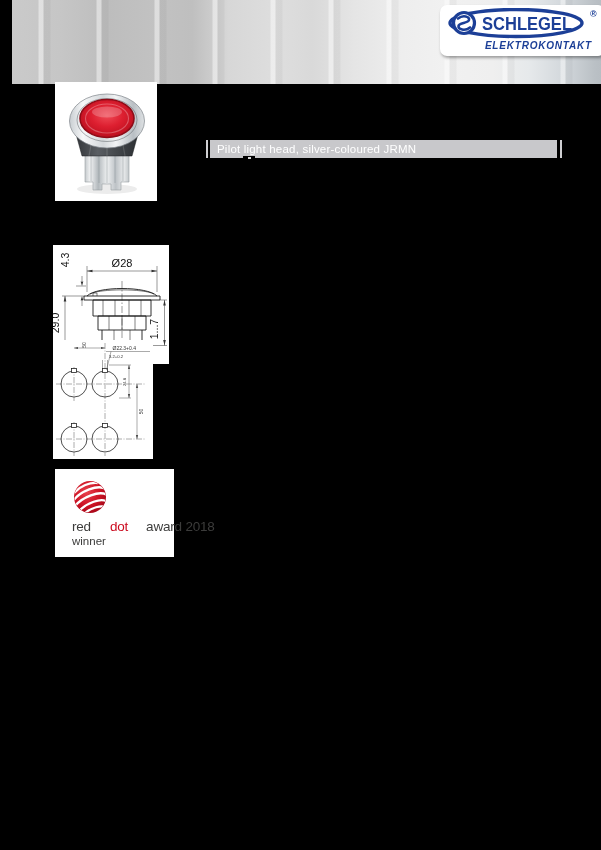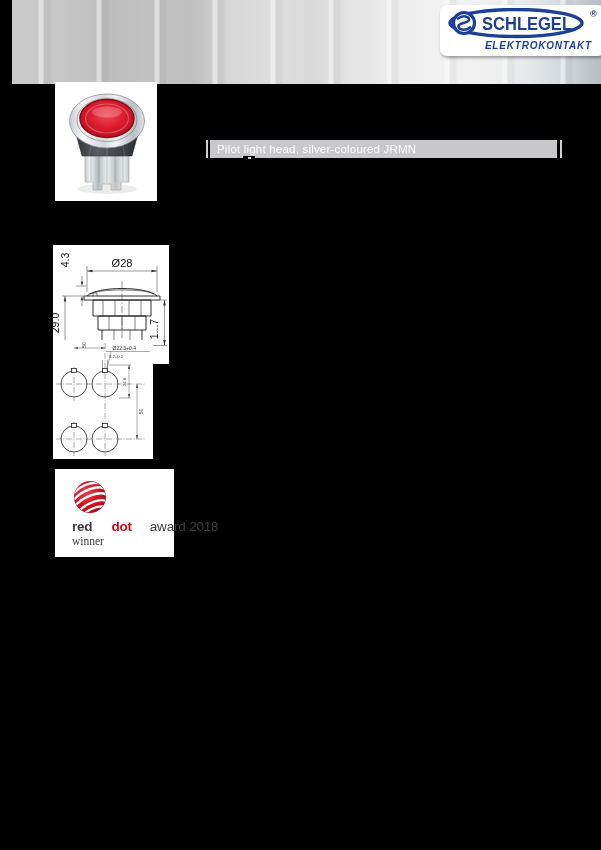--- a/index.html
+++ b/index.html
@@ -40,24 +40,24 @@
   .sliver-left{left:206px;}
   .sliver-right{left:560px;}
 
   .artifact{position:absolute;left:243px;top:156px;width:12px;height:5px;background:#000;}
   .artifact span{display:block;width:3px;height:2px;margin:1px 0 0 5px;background:#d9d9d9;}
 
   
   .award-box svg{position:absolute;left:17px;top:10px;}
   .rd-line{position:absolute;left:17px;top:50px;font-size:13.5px;color:#3c3c3b;
     letter-spacing:-0.2px;white-space:nowrap;}
-  .rd-line b{font-weight:bold;text-align:center;}
+  .rd-line b{font-weight:normal;text-align:center;}
   .rd-line .dot{color:#cb0a1e;padding-left:19px;}
   .rd-line .rest{margin-left:18px;}
-  .rd-winner{position:absolute;left:17px;top:66px;font-size:11.5px;color:#3c3c3b;font-family:Liberation Serif, serif;}
+  .rd-winner{position:absolute;left:17px;top:66px;font-size:11.5px;color:#3c3c3b;}
 
   svg text{font-family:"Liberation Sans",sans-serif;}
 </style>
 </head>
 <body>
 
 <div id="page">
 
   <div class="header">
     <div class="logo-box">

